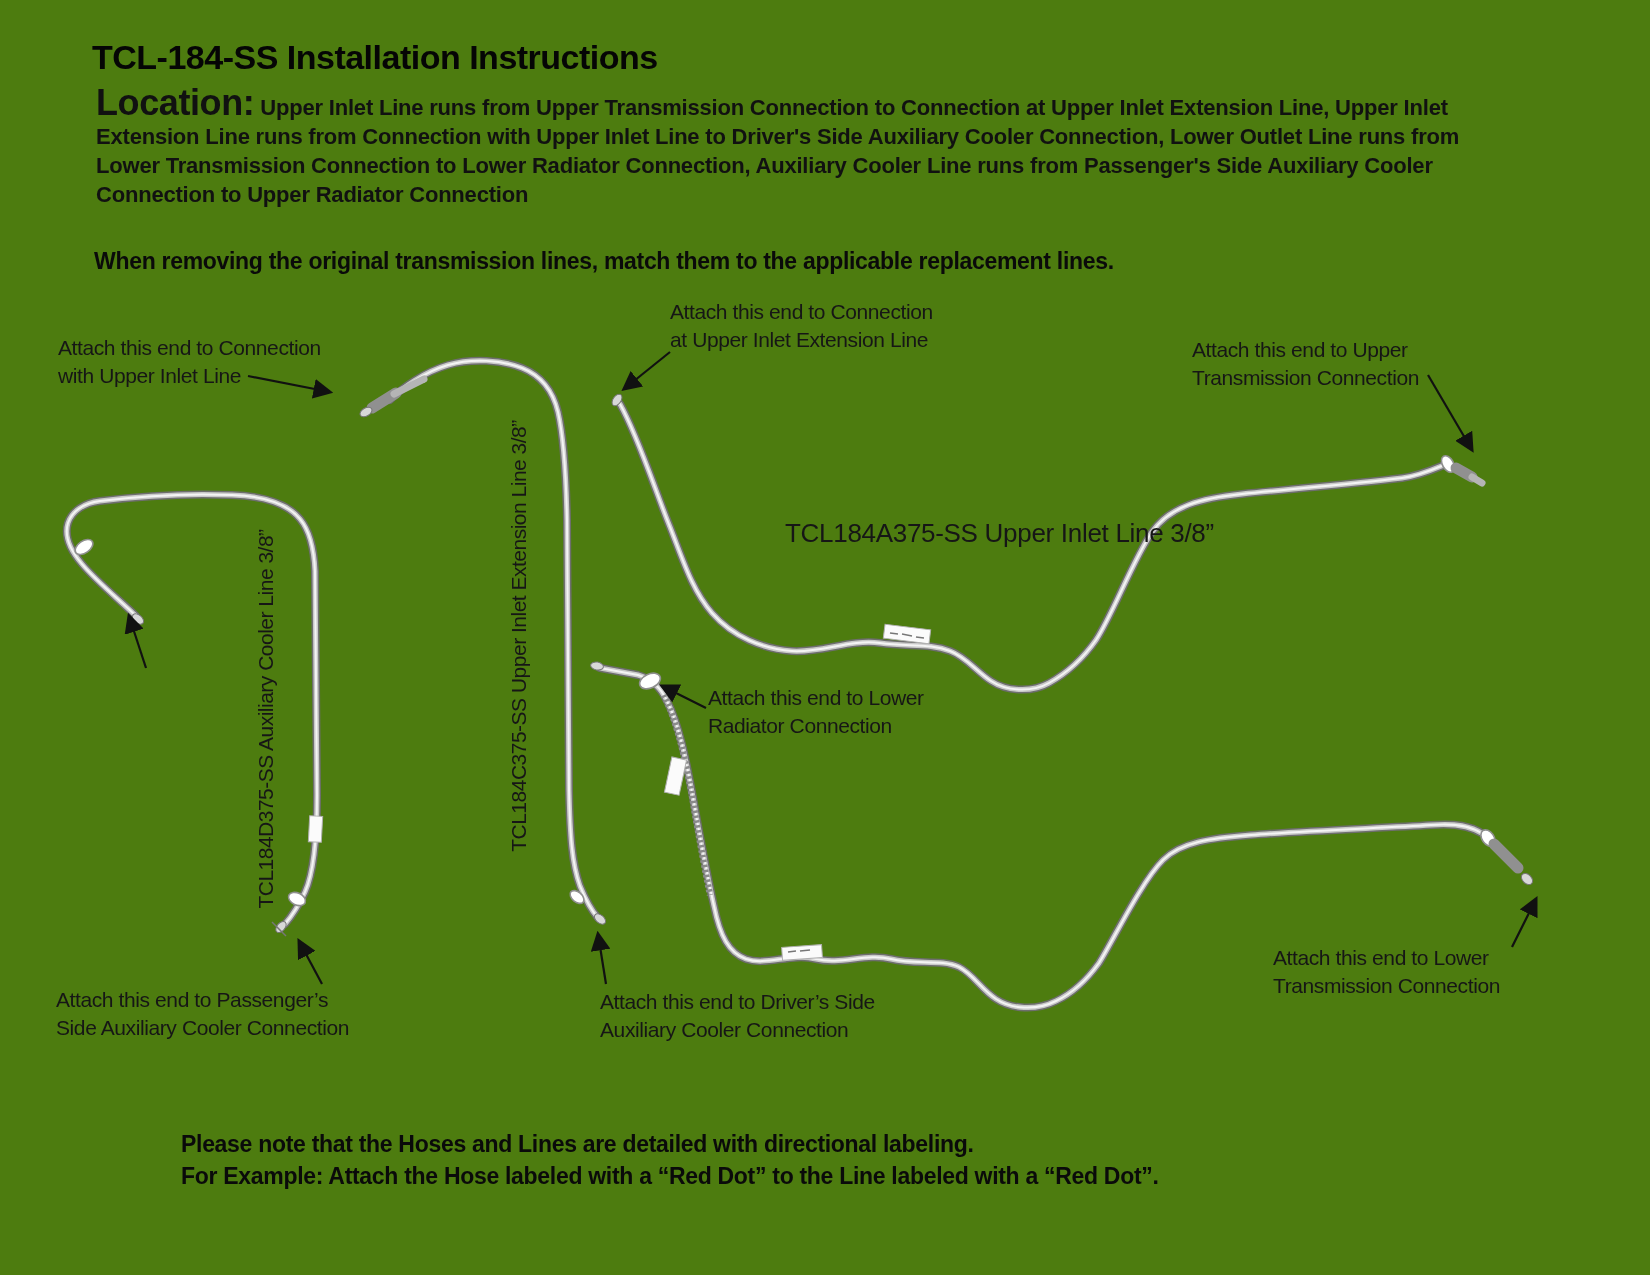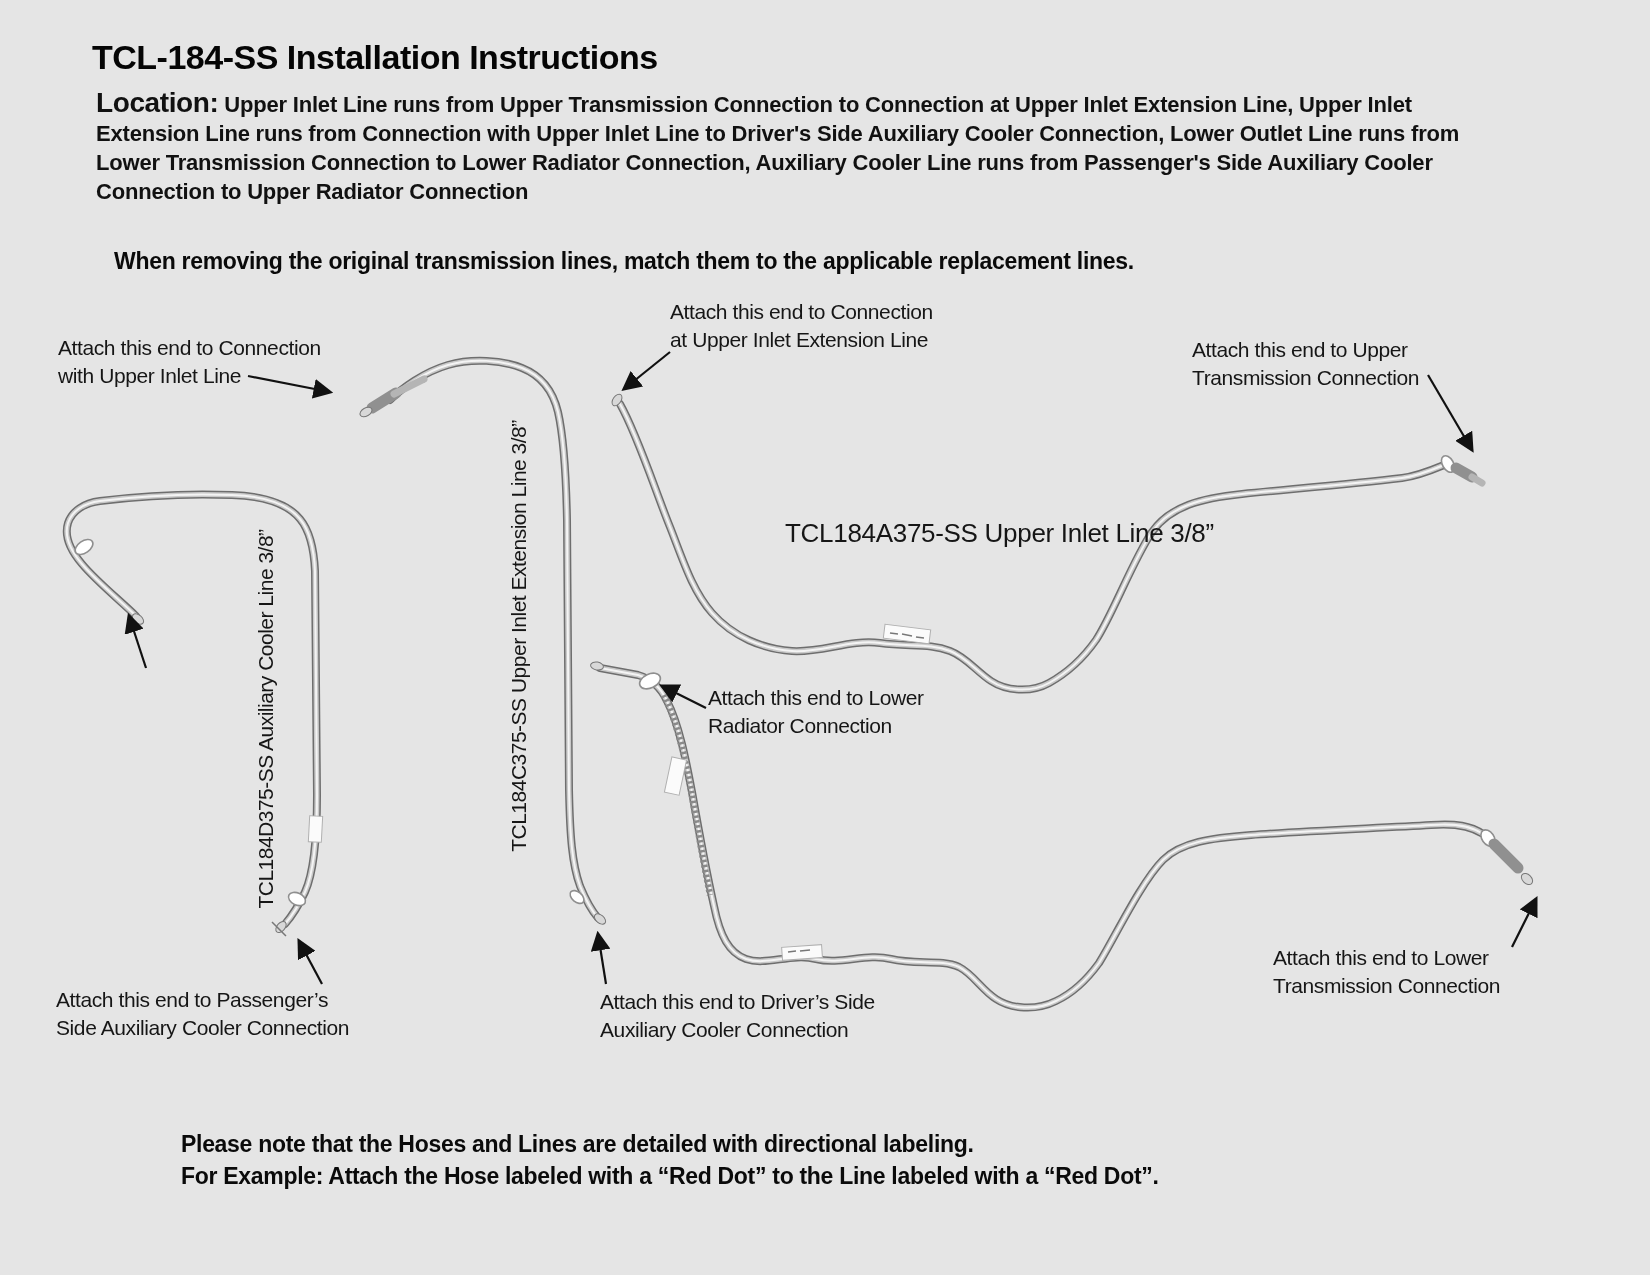--- a/index.html
+++ b/index.html
@@ -1,23 +1,23 @@
 <!DOCTYPE html>
 <html><head>
 <meta charset="utf-8">
 <style>
   html,body{margin:0;padding:0;background:#fff;}
-  .page{position:relative;width:1650px;height:1275px;overflow:hidden;background:#e5e5e5;
+  .page{position:relative;width:1650px;height:1275px;overflow:hidden;background:#4d7c0f;
         font-family:"Liberation Sans",sans-serif;color:#000;}
   .abs{position:absolute;}
   .title{left:92px;top:38px;font-size:34px;font-weight:bold;letter-spacing:-0.5px;color:#050505;}
   .location{left:96px;top:88px;width:1416px;font-size:22px;font-weight:bold;line-height:29px;
             letter-spacing:-0.2px;color:#111;}
-  .loc-label{font-size:28px;font-weight:bold;letter-spacing:-0.4px;}
-  .instruction{left:94px;top:248px;font-size:23px;font-weight:bold;letter-spacing:-0.3px;color:#0a0a0a;margin-left:20px;}
+  .loc-label{font-size:36px;font-weight:bold;letter-spacing:-0.4px;}
+  .instruction{left:94px;top:248px;font-size:23px;font-weight:bold;letter-spacing:-0.3px;color:#0a0a0a;}
   .callout{font-size:21px;line-height:28px;letter-spacing:-0.4px;color:#161616;white-space:pre-line;}
   .linelabel{font-size:26px;letter-spacing:-0.3px;color:#161616;white-space:nowrap;}
   .vlabel{font-size:21px;letter-spacing:-0.5px;color:#161616;white-space:nowrap;
           text-align:center;transform:rotate(-90deg);}
   .note{left:148px;top:1128px;font-size:23px;font-weight:bold;line-height:32px;
         letter-spacing:-0.3px;color:#0a0a0a;margin-left:33px;}
   svg.diagram{position:absolute;left:0;top:0;z-index:0;}
   .txt{z-index:2;}
   .t-out{fill:none;stroke:#6e6e6e;stroke-width:8;stroke-linecap:round;}
   .t-mid{fill:none;stroke:#c9c9c9;stroke-width:5;stroke-linecap:round;}

